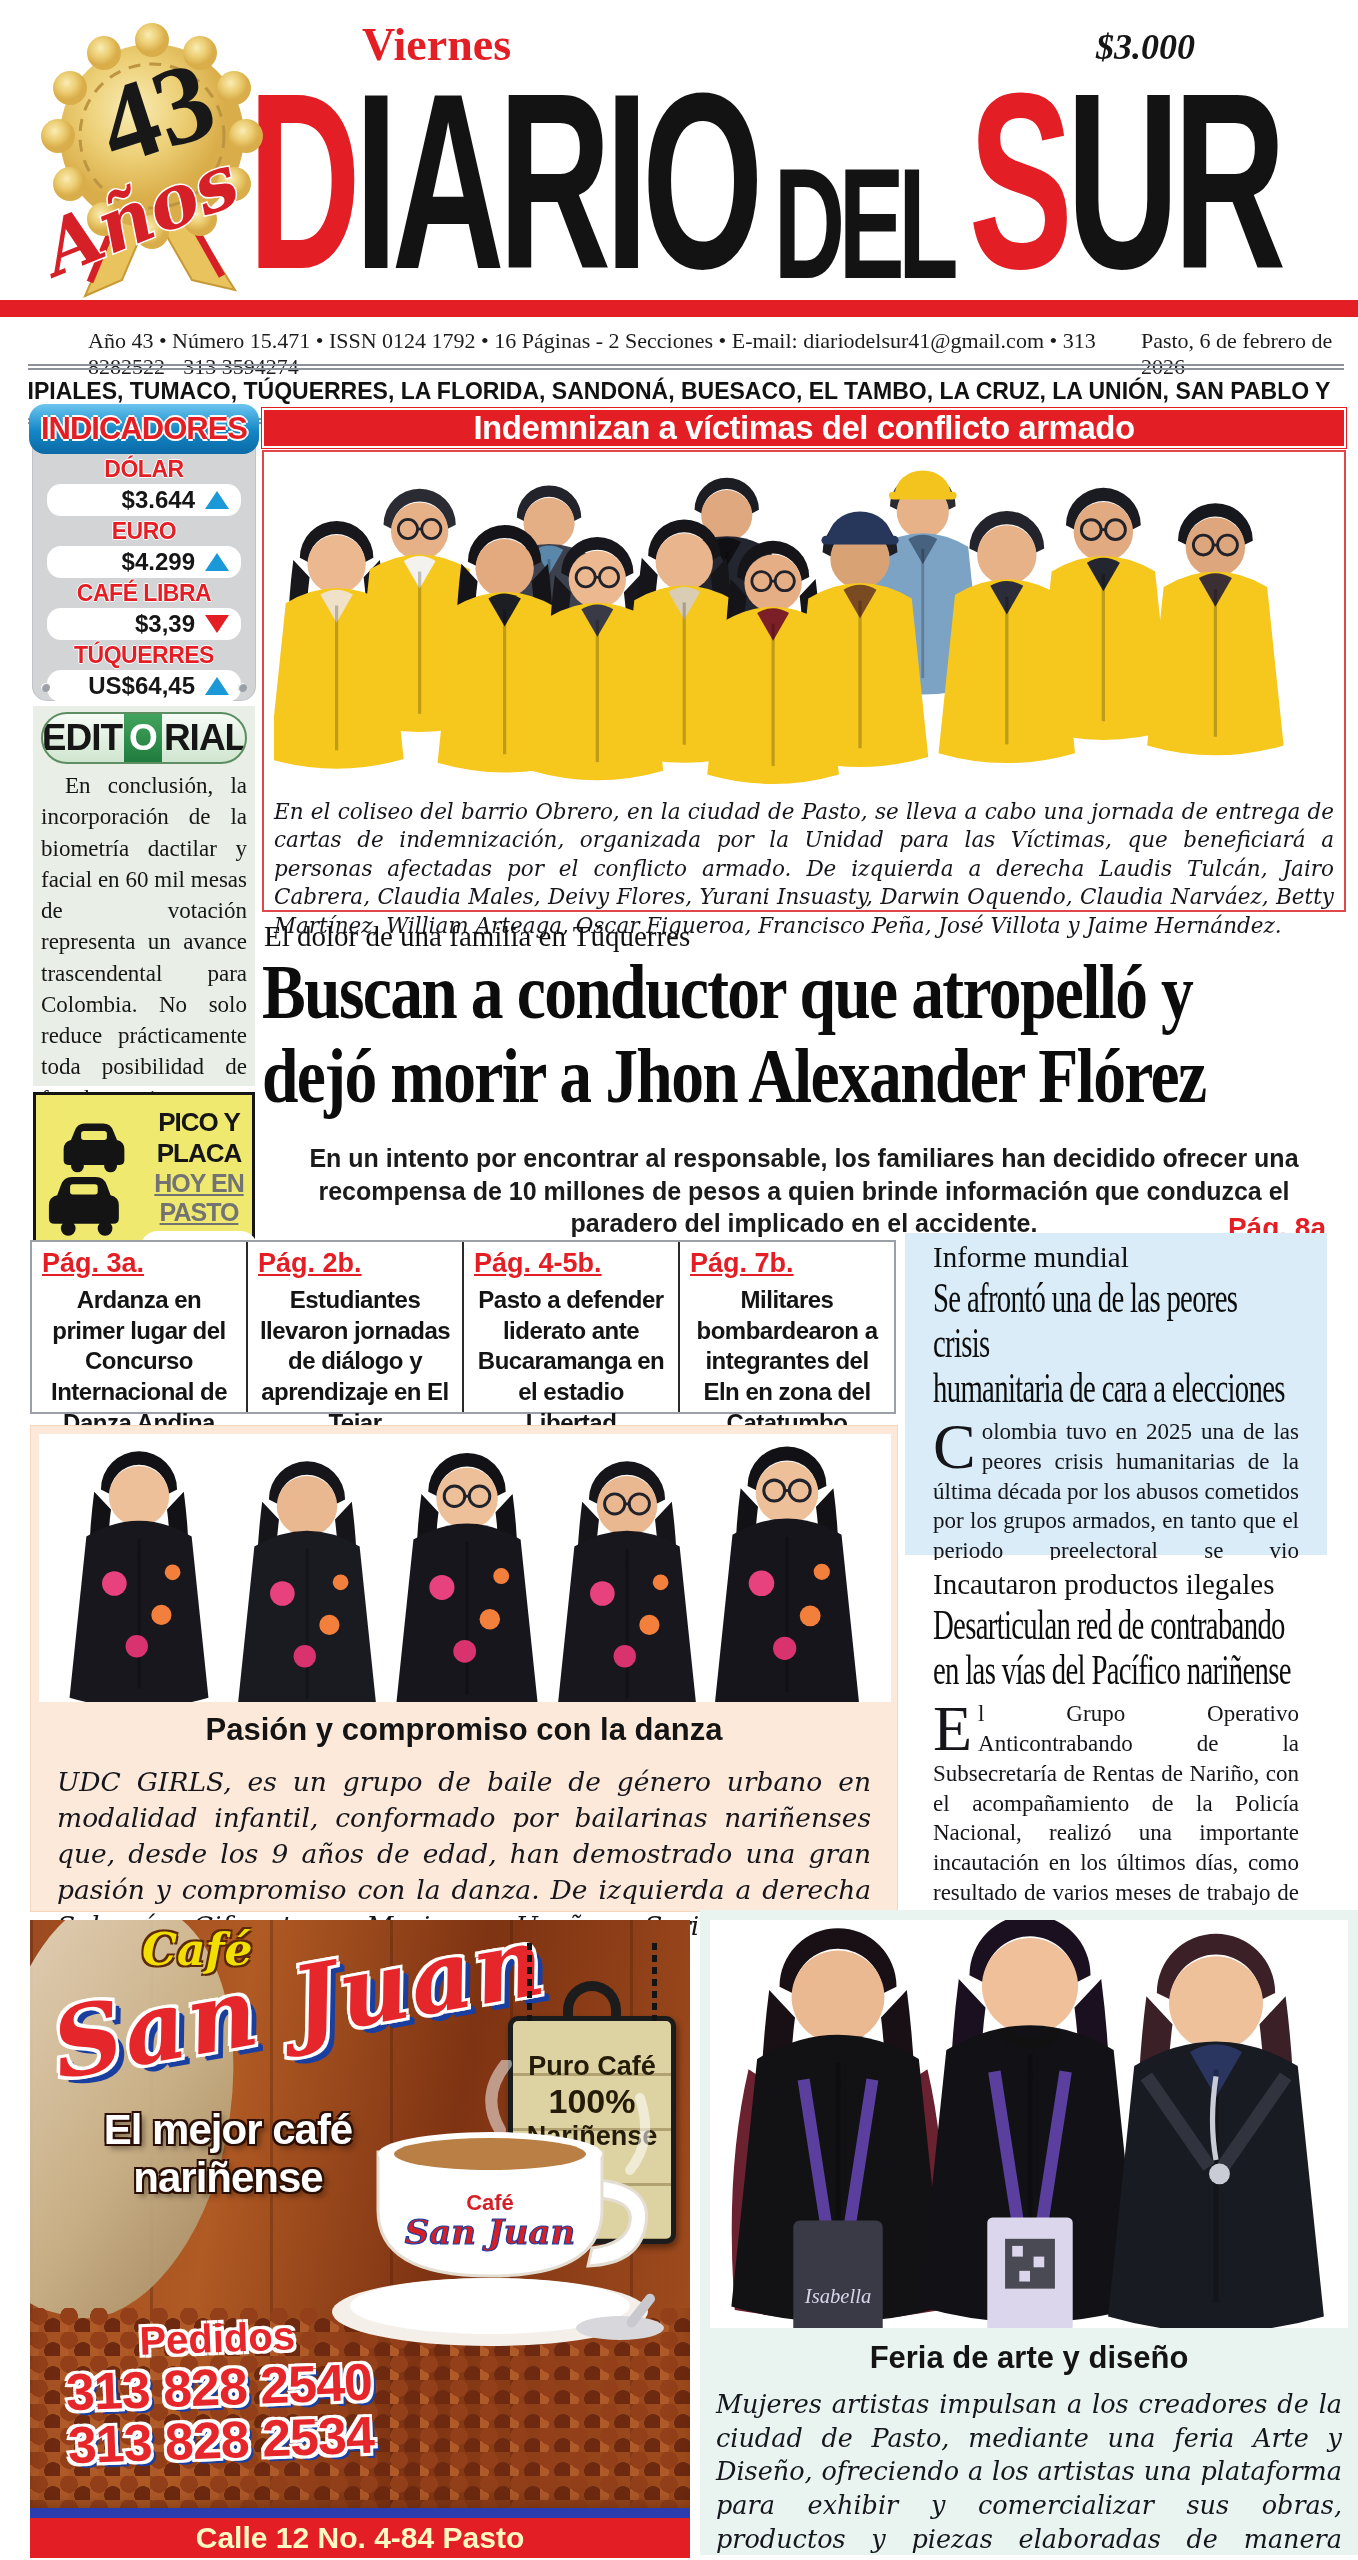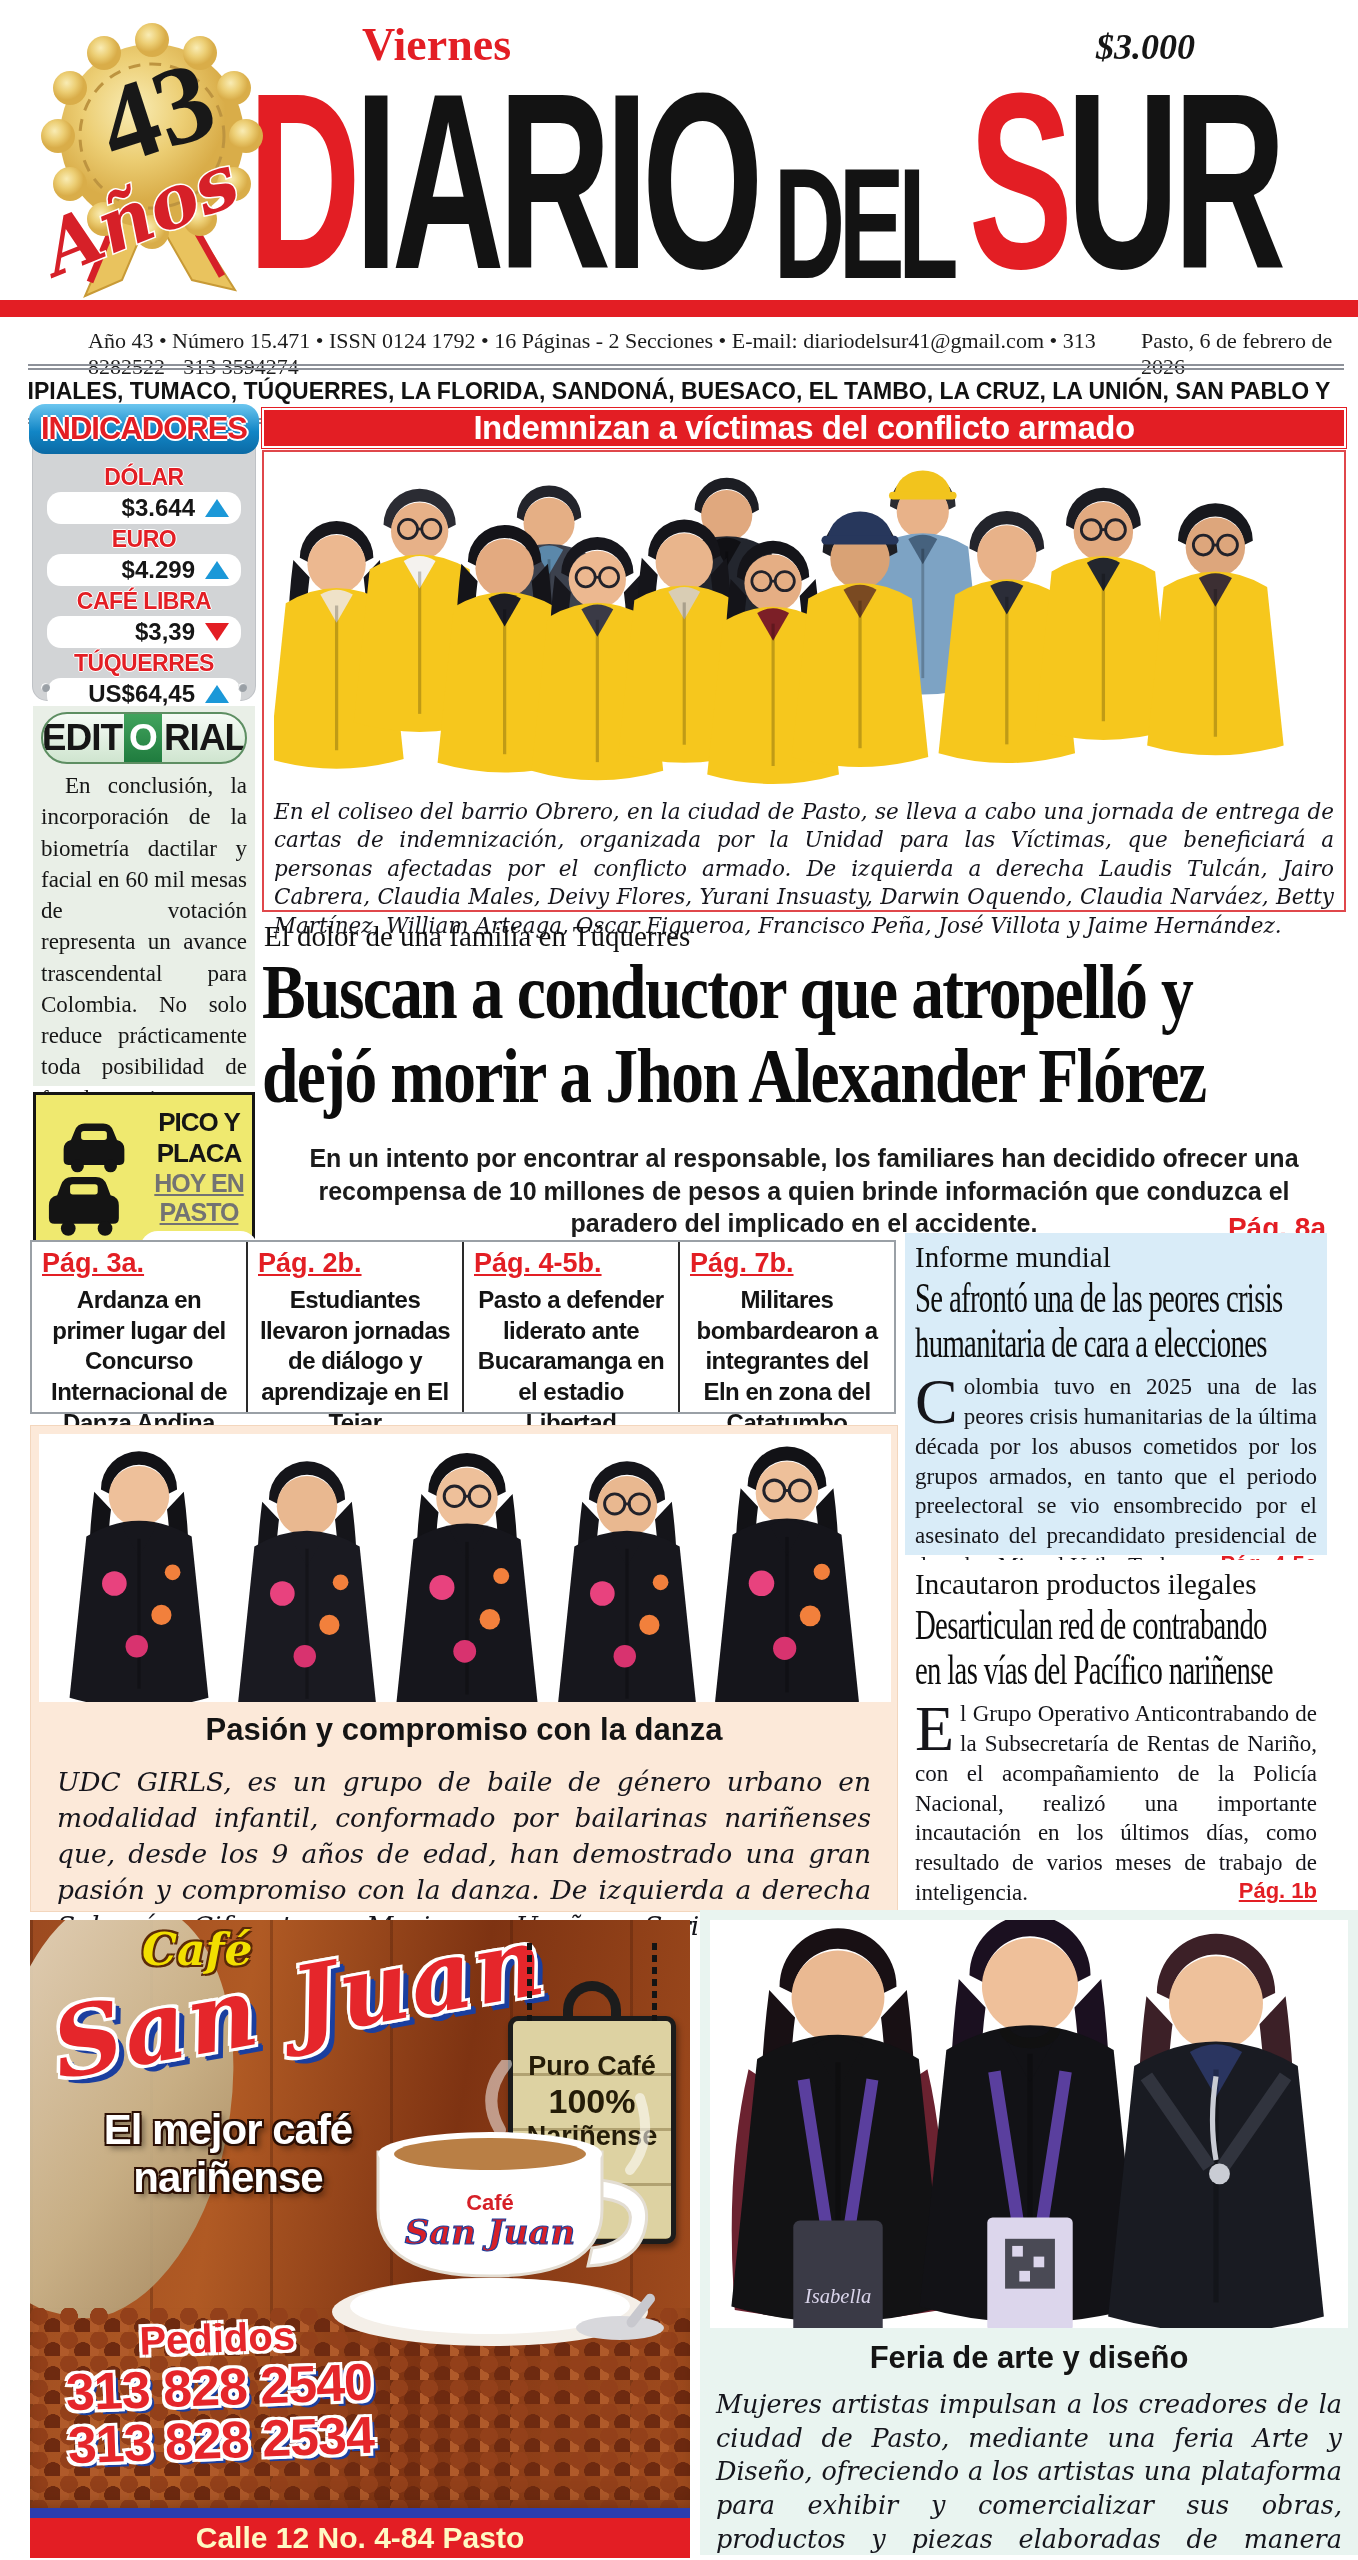--- a/index.html
+++ b/index.html
@@ -38,21 +38,21 @@
     position:absolute; left:0; top:378px; width:1358px; text-align:center;
     font:bold 23px "Liberation Sans", sans-serif; color:#121212;
   }
 
   
   .indicators {
     position:absolute; left:33px; top:408px; width:222px; height:292px;
     background:#d2d4d6; border-radius:14px; box-shadow:0 0 0 1px #bfc2c6;
   }
   .ind-head {
-    position:relative; margin:-4px -4px 10px; height:50px; border-radius:16px;
+    position:relative; margin:-4px -4px 2px; height:50px; border-radius:16px;
     background:linear-gradient(#6cc6ef,#1286c6 55%, #0b6aa5);
     display:flex; align-items:center; justify-content:center;
     font:bold 31px "Liberation Sans", sans-serif; color:#e31e24;
     text-shadow:-2px 0 0 #fff, 2px 0 0 #fff, 0 -2px 0 #fff, 0 2px 0 #fff;
     letter-spacing:-1px;
   }
   .ind-item { text-align:center; }
   .ind-label {
     font:bold 23px "Liberation Sans", sans-serif; color:#e31e24; letter-spacing:-0.5px;
     text-shadow:-1px 0 0 #fff, 1px 0 0 #fff, 0 -1px 0 #fff, 0 1px 0 #fff;
@@ -142,21 +142,21 @@
   }
   .teaser { flex:1; padding:6px 10px; }
   .teaser + .teaser { border-left:2px solid #2a2a2a; }
   .teaser .pageref { font-size:27px; }
   .teaser-text {
     margin-top:6px; font:bold 24px/1.28 "Liberation Sans", sans-serif;
     letter-spacing:-0.5px; color:#141414; text-align:center;
   }
 
   
-  .story { position:absolute; left:905px; width:422px; padding:8px 10px 6px; }
+  .story { position:absolute; left:905px; width:422px; padding:8px 28px 6px; }
   .story.world { top:1233px; height:322px; background:#d9ecf8; }
   .story.contraband { top:1560px; height:310px; background:#fff; }
   .story-head {
     width:146%; transform:scaleX(0.685); transform-origin:left top;
     font:42px/1.07 "Liberation Serif", serif; letter-spacing:-1px; color:#0d0d0d;
     margin:2px 0 6px;
   }
   .story-body {
     font:23px/1.3 "Liberation Serif", serif; color:#15151a; text-align:justify;
   }

